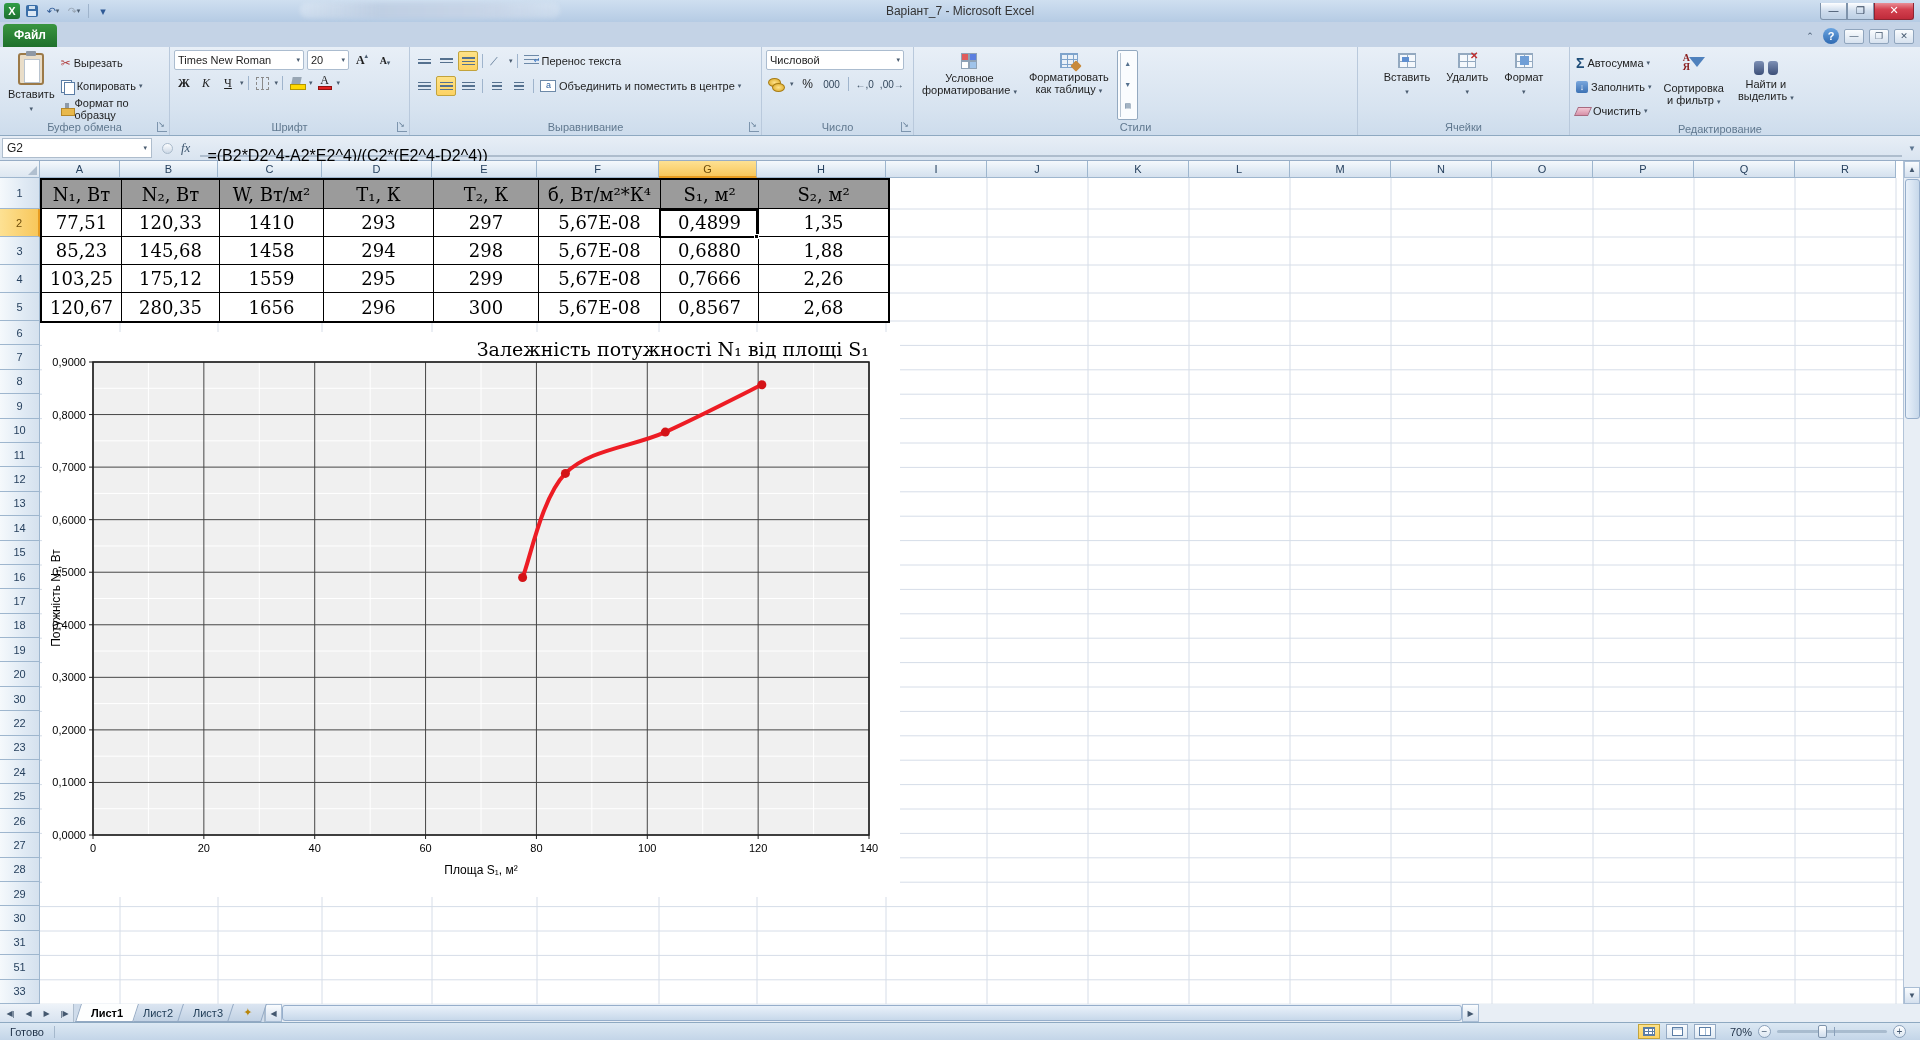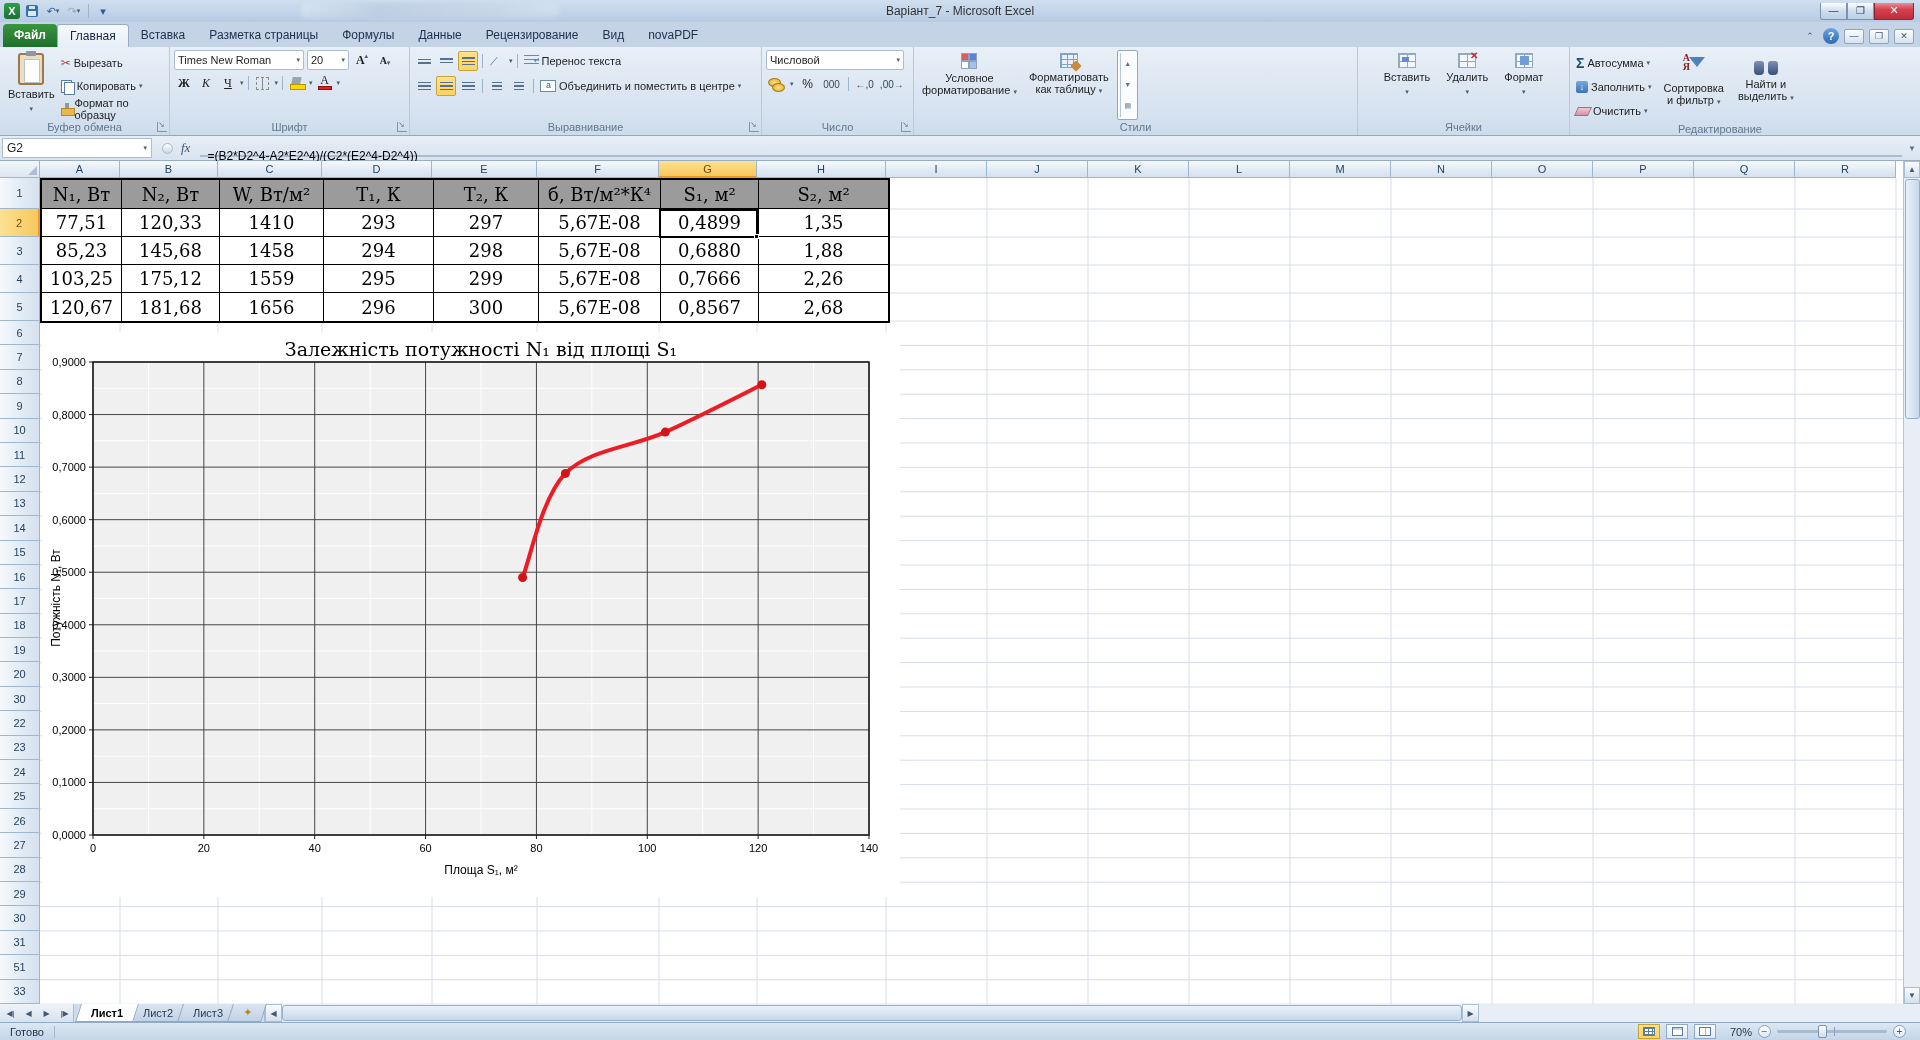--- a/index.html
+++ b/index.html
@@ -131,21 +131,21 @@
   
   .fbar { position:absolute; top:136px; left:0; right:0; height:25px; background:linear-gradient(#e7eef6,#d9e4f0);
     border-bottom:1px solid #97adc6; display:flex; align-items:stretch; }
   .namebox { width:150px; background:#fff; border:1px solid #aebdcd; margin:2px 0 2px 2px; display:flex; align-items:center;
     padding:0 4px; font-size:12px; }
   .namebox .arrow{ margin-left:auto; }
   .fb-circle { width:11px; height:11px; border-radius:50%; background:linear-gradient(#fcfdfe,#ccd8e6);
     border:1px solid #a9bacb; align-self:center; margin:0 8px 0 10px; }
   .fx { font-style:italic; font-family:"Liberation Serif",serif; font-size:13px; color:#3f5871; align-self:center; margin-right:8px; }
   .finput { flex:1; background:#fff; border:1px solid #aebdcd; margin:19px 2px; display:flex; align-items:center;
-    padding:0 6px; font-size:12px; color:#000; }
+    padding:0 6px; font-size:16px; color:#000; }
   .fb-exp { width:16px; align-self:center; text-align:center; color:#5d7691; font-size:8px; }
 
   
   .gridwrap { position:absolute; top:161px; left:0; width:1920px; height:843px; background:#fff; overflow:hidden; }
   .corner { position:absolute; left:0; top:0; width:40px; height:17px; background:linear-gradient(#f2f6fa,#dde7f1);
     border-right:1px solid #9eb6ce; border-bottom:1px solid #9eb6ce; }
   .corner::after { content:""; position:absolute; right:2px; bottom:2px; border-left:9px solid transparent; border-bottom:9px solid #b0bfcf; }
   .colheads { position:absolute; left:40px; top:0; height:17px; right:17px; display:flex; }
   .ch { height:17px; background:linear-gradient(#f5f9fc,#e0eaf4 60%,#d5e1ee); border-right:1px solid #9eb6ce;
     border-bottom:1px solid #9eb6ce; font-size:11px; color:#27415e; display:flex; align-items:center; justify-content:center; }
@@ -164,21 +164,21 @@
   .trow.head .tcell { background:#9b9b9b; }
   .tcell:last-child { border-right:none; }
   .trow:last-child .tcell { border-bottom:none; }
 
   
   .selbox { position:absolute; left:659px; top:48px; width:99px; height:29px; border:2px solid #000; background:transparent; }
   .selbox .handle { position:absolute; right:-3px; bottom:-3px; width:5px; height:5px; background:#000; border:1px solid #fff; }
 
   
   .chartbox { position:absolute; left:42px; top:171px; width:858px; height:565px; background:#fff; }
-  .chart-title { position:absolute; left:51px; top:6px; width:776px; text-align:center;
+  .chart-title { position:absolute; left:51px; top:6px; width:776px; text-align:right;
     font-family:"DejaVu Serif","Liberation Serif",serif; font-size:19px; color:#000; }
   .xaxis-title { position:absolute; left:51px; top:531px; width:776px; text-align:center; font-size:12px; color:#000; }
   .yaxis-title { position:absolute; left:14px; top:266px; white-space:nowrap; font-size:12px; color:#000;
     transform:translate(-50%,-50%) rotate(-90deg); }
 
   
   .vscroll { position:absolute; right:0; top:0; width:17px; height:843px; background:#e8eef5; border-left:1px solid #b3c4d8; }
   .vs-btn { height:17px; display:flex; align-items:center; justify-content:center; font-size:8px; color:#44586f;
     background:linear-gradient(#fafcfe,#d4e0ee); border:1px solid #a9bdd4; }
   .vs-thumb { position:absolute; top:18px; left:1px; width:15px; height:240px; background:linear-gradient(90deg,#e9f1fa,#c7d8ea);
@@ -242,30 +242,20 @@
     <div class="win-title">Варіант_7  -  Microsoft Excel</div>
     <div class="winbtns">
       <span class="wbtn min">—</span>
       <span class="wbtn">❐</span>
       <span class="wbtn close">✕</span>
     </div>
   </div>
 
   <div class="tabrow">
     <div class="filetab">Файл</div>
-    <div id="rtabs" style="display:flex;align-items:flex-end;">
-        <div class="rtab active">Главная</div>
-        <div class="rtab">Вставка</div>
-        <div class="rtab">Разметка страницы</div>
-        <div class="rtab">Формулы</div>
-        <div class="rtab">Данные</div>
-        <div class="rtab">Рецензирование</div>
-        <div class="rtab">Вид</div>
-        <div class="rtab">novaPDF</div>
-      </div>
     <div class="tabrow-right">
       <span class="mini">⌃</span>
       <span class="help">?</span>
       <span class="mini wb">—</span>
       <span class="mini wb">❐</span>
       <span class="mini wb">✕</span>
     </div>
   </div>
 
   <div class="ribbon">
@@ -652,21 +642,21 @@
           <div class="tcell" style="width: 98px; height: 28px;">175,12</div>
           <div class="tcell" style="width: 104px; height: 28px;">1559</div>
           <div class="tcell" style="width: 110px; height: 28px;">295</div>
           <div class="tcell" style="width: 105px; height: 28px;">299</div>
           <div class="tcell" style="width: 122px; height: 28px;">5,67E-08</div>
           <div class="tcell" style="width: 98px; height: 28px;">0,7666</div>
           <div class="tcell" style="width: 129px; height: 28px;">2,26</div>
         </div>
         <div class="trow">
           <div class="tcell" style="width: 80px; height: 28px;">120,67</div>
-          <div class="tcell" style="width: 98px; height: 28px;">181,68</div>
+          <div class="tcell" style="width: 98px; height: 28px;">280,35</div>
           <div class="tcell" style="width: 104px; height: 28px;">1656</div>
           <div class="tcell" style="width: 110px; height: 28px;">296</div>
           <div class="tcell" style="width: 105px; height: 28px;">300</div>
           <div class="tcell" style="width: 122px; height: 28px;">5,67E-08</div>
           <div class="tcell" style="width: 98px; height: 28px;">0,8567</div>
           <div class="tcell" style="width: 129px; height: 28px;">2,68</div>
         </div>
       </div>
 
     <div class="chartbox">

